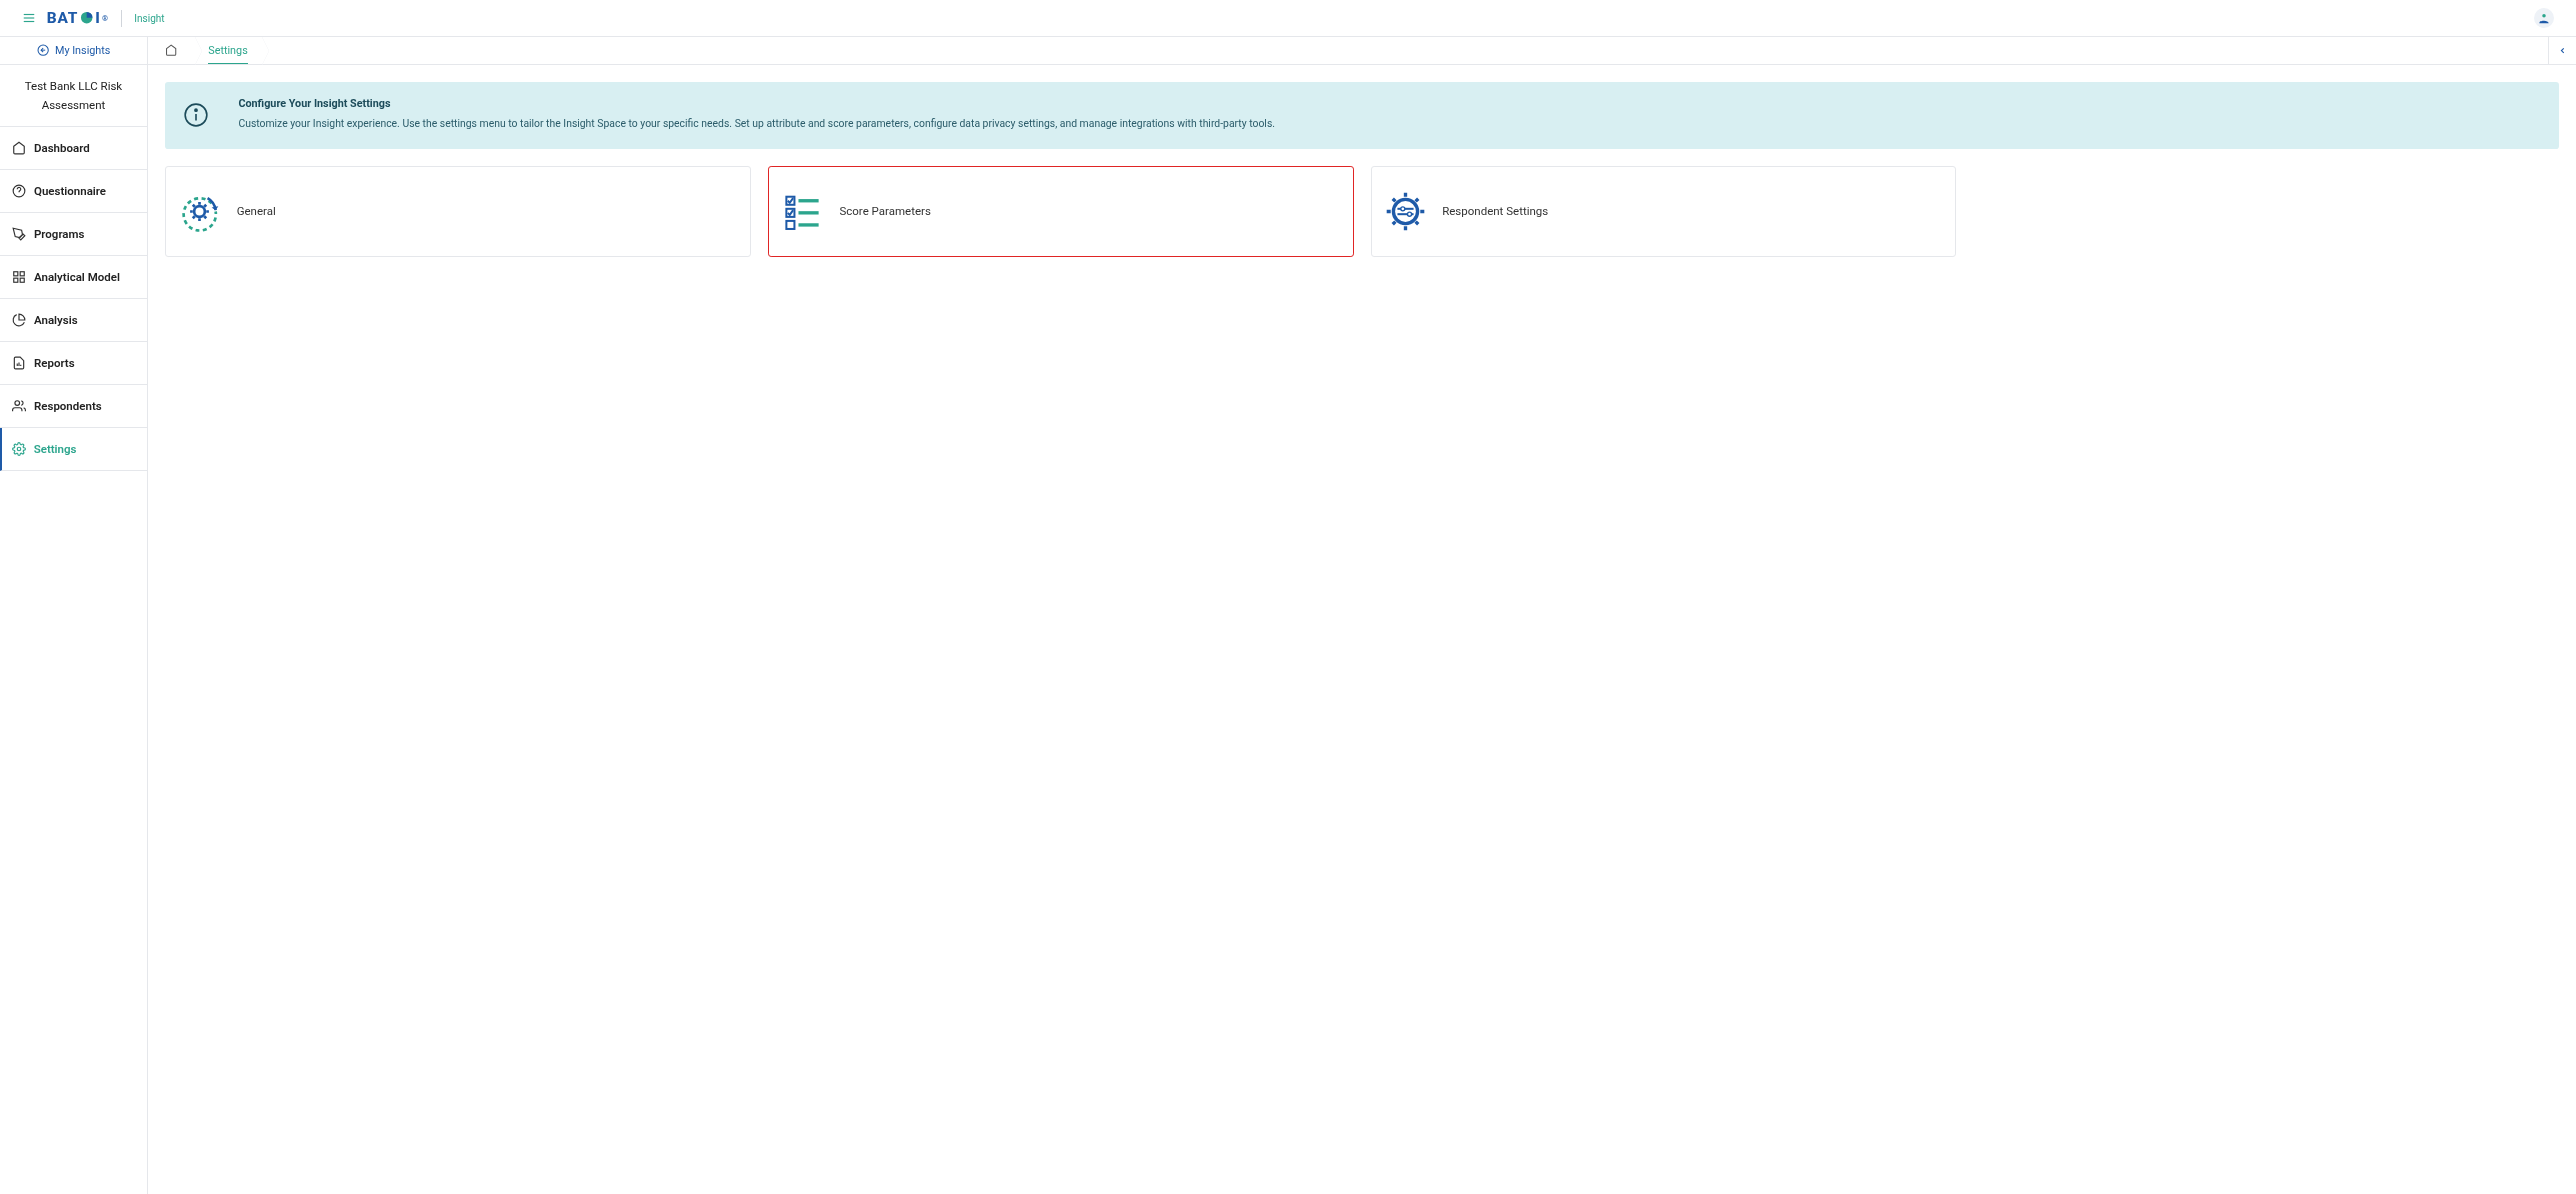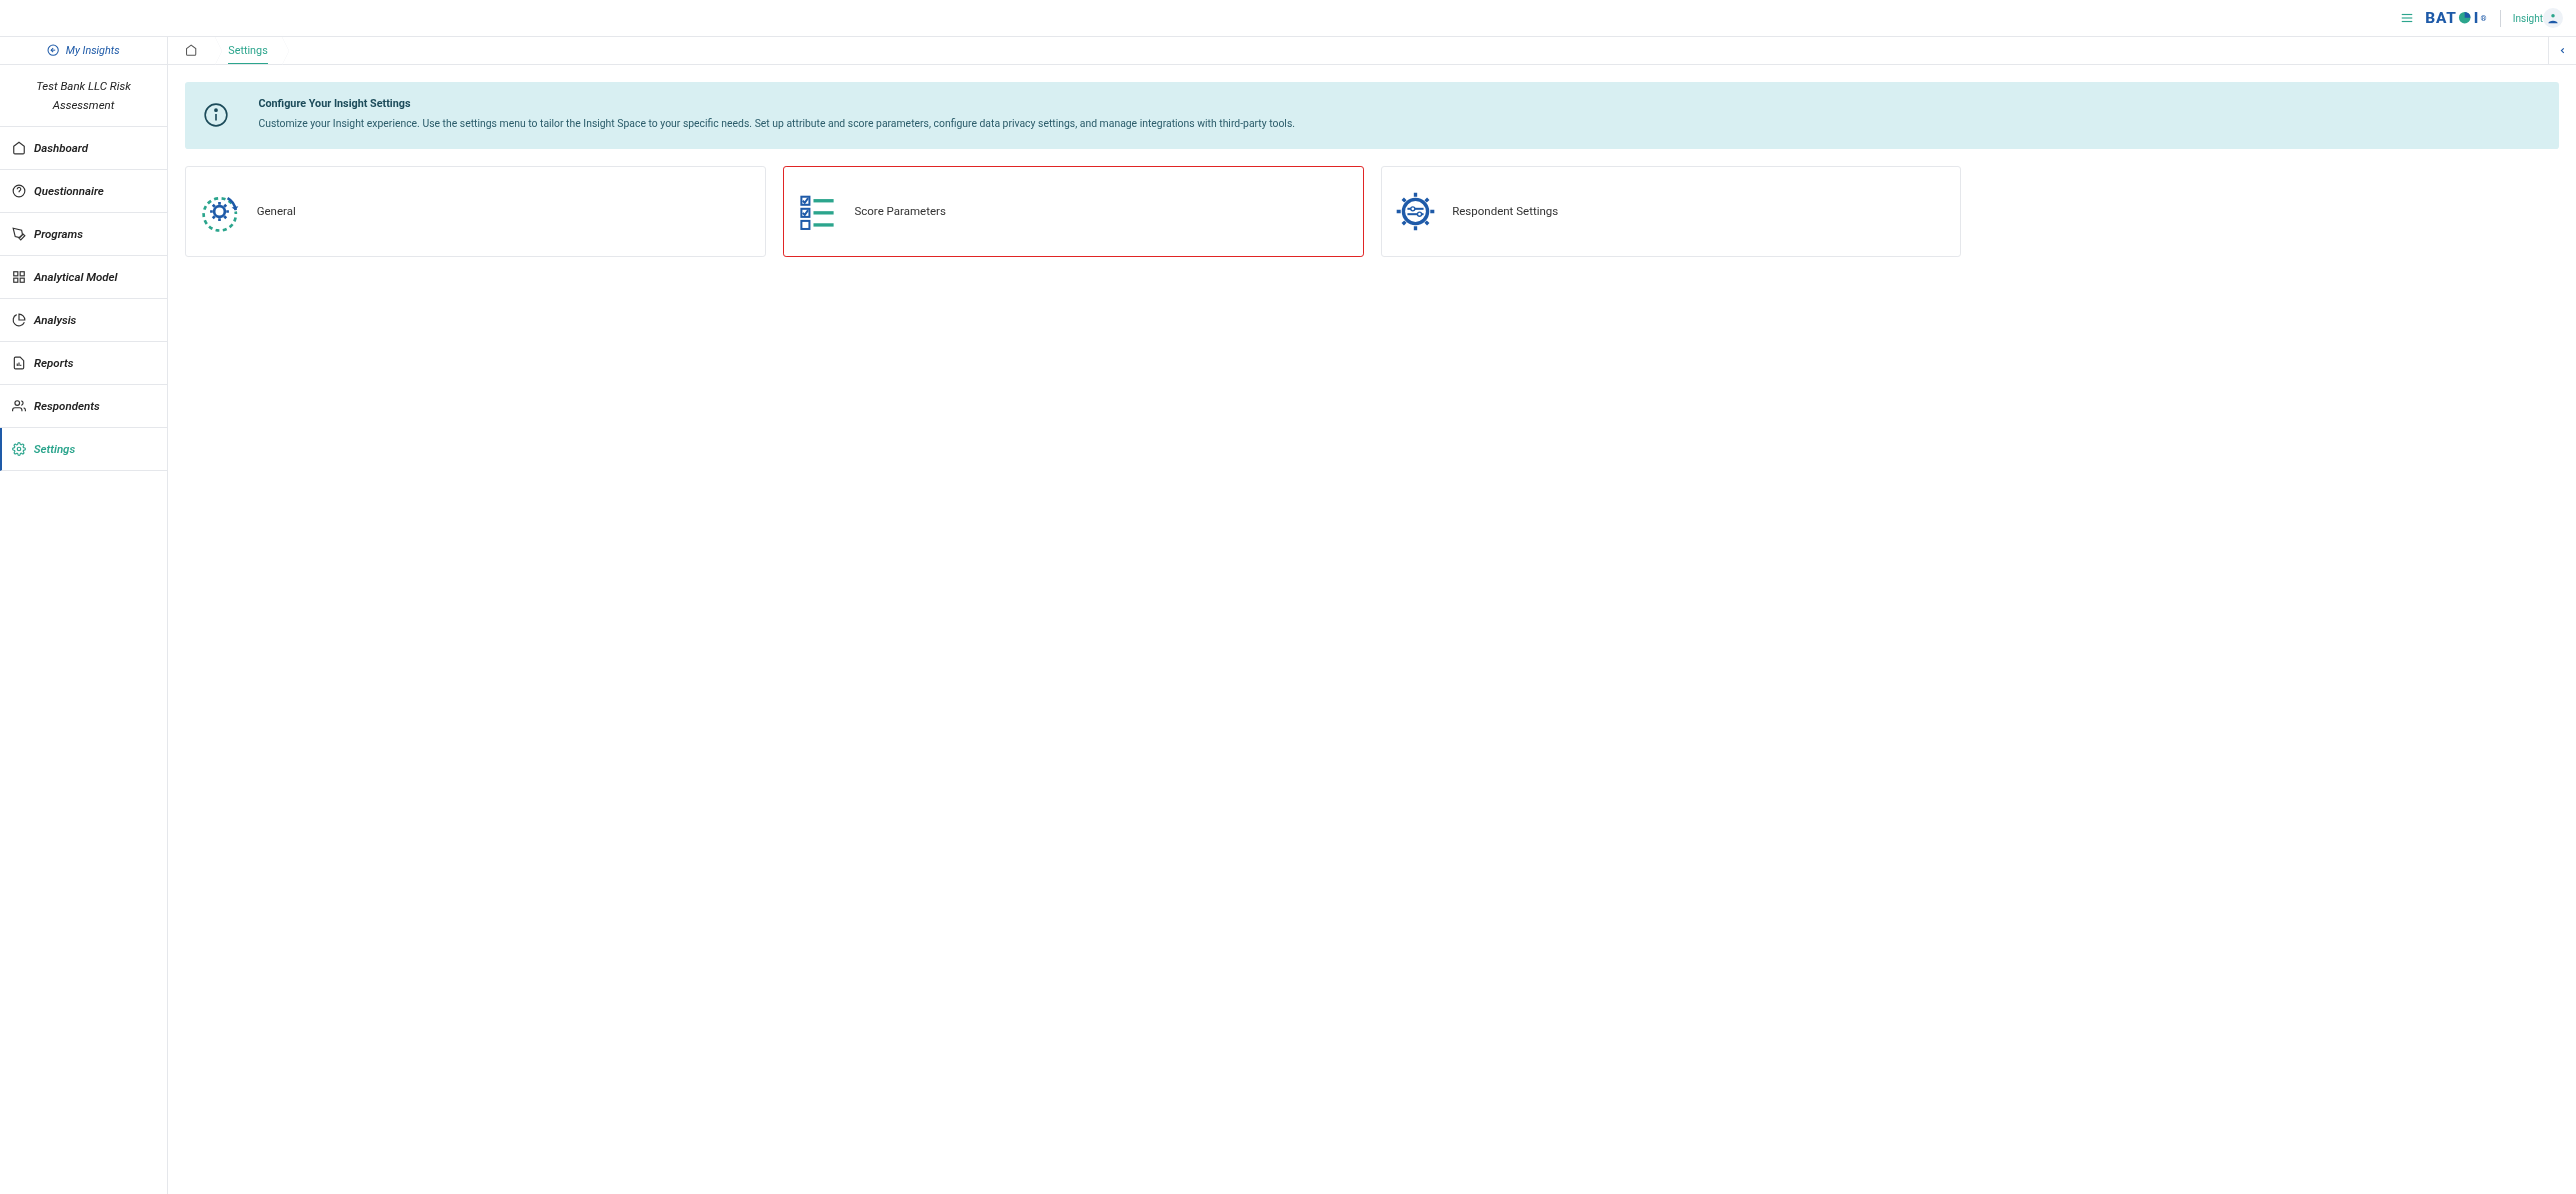--- a/index.html
+++ b/index.html
@@ -1,26 +1,26 @@
 <!DOCTYPE html>
 <html style="font-size:12.3px"><head>
 <meta charset="utf-8">
 <style>
 * { box-sizing: border-box; margin: 0; padding: 0; }
 body { font-family: -apple-system, BlinkMacSystemFont, "Segoe UI", Roboto, Helvetica, Arial, sans-serif; background: #fff; color: #333; }
-.topbar { height: 37px; display: flex; align-items: center; padding: 0 13px; border-bottom: 0.8px solid #e5e7eb; justify-content: flex-end; }
+.topbar { height: 37px; display: flex; align-items: center; padding: 0 22px; border-bottom: 0.8px solid #e5e7eb; justify-content: space-between; }
 .topbar-left { display: flex; align-items: center; gap: 10.8px; }
 .hamburger { color: #2ca58d; cursor: pointer; display: flex; }
 .logo-wrap { display: flex; align-items: center; gap: 12.3px; }
 .logo-text { font-size: 15.4px; font-weight: 800; letter-spacing: 0.8px; color: #1e5aa8; display: flex; align-items: center; }
 .logo-divider { width: 0.8px; height: 17px; background: #d1d5db; }
 .insight-label { color: #2ca58d; font-size: 10px; }
 .avatar { width: 20px; height: 20px; border-radius: 50%; background: #eef2f7; display: flex; align-items: center; justify-content: center; cursor: pointer; }
 .layout { display: flex; min-height: calc(100vh - 37px); }
-.sidebar { width: 168px; border-right: 0.8px solid #e5e7eb; font-style: italic; }
+.sidebar { width: 148px; border-right: 0.8px solid #e5e7eb; }
 .my-insights { display: flex; align-items: center; justify-content: center; gap: 6.1px; height: 28px; color: #1e5aa8; font-size: 10.8px; border-bottom: 0.8px solid #e5e7eb; cursor: pointer; }
 .project-name { padding: 12.3px 15.4px; text-align: center; font-size: 11.5px; color: #222; border-bottom: 0.8px solid #e5e7eb; line-height: 1.6; }
 .nav-item { display: flex; align-items: center; gap: 7.7px; padding: 14px 12.3px; font-size: 11.5px; color: #222; border-bottom: 0.8px solid #e5e7eb; cursor: pointer; font-weight: 600; }
 .nav-item.active { color: #2ca58d; border-left: 2.3px solid #1e5aa8; padding-left: 10px; }
 .nav-item.active svg { stroke: #2ca58d; }
 .nav-icon { width: 14px; height: 14px; flex-shrink: 0; }
 .main { flex: 1; display: flex; flex-direction: column; }
 .breadcrumb-bar { height: 28px; display: flex; align-items: center; border-bottom: 0.8px solid #e5e7eb; position: relative; }
 .bc-item { display: flex; align-items: center; padding: 0 14px; height: 100%; position: relative; cursor: pointer; }
 .bc-item.home { padding: 0 17px; }

